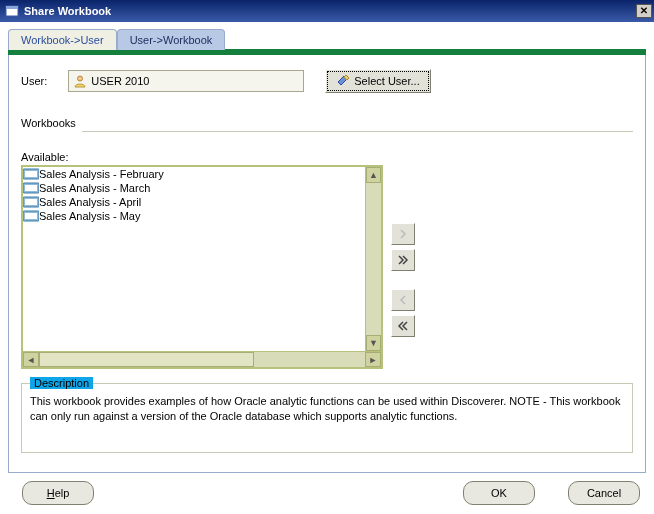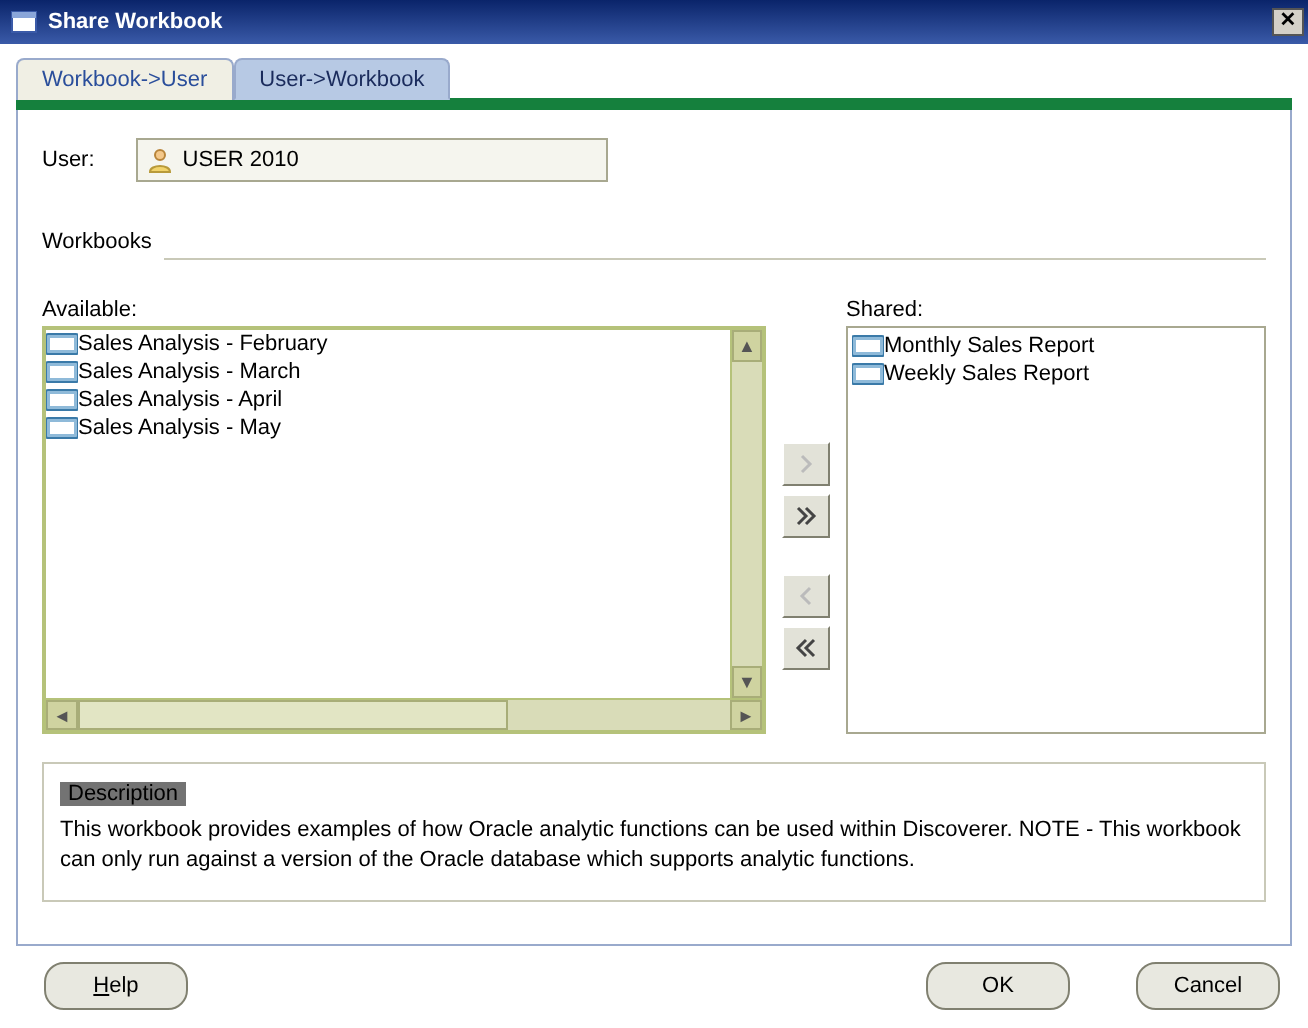--- a/index.html
+++ b/index.html
@@ -208,25 +208,24 @@
   .t-btn.disabled { color: #aaa; }
   .desc-fieldset {
     margin-top: 14px;
     border: 1px solid #c9c9b8;
     padding: 6px 8px 8px 8px;
     height: 70px;
   }
   .desc-fieldset .legend {
     position: relative;
     top: -13px;
-    background: #737373;
+    background: #0ea5e9;
     display: inline-block;
     padding: 0 4px;
     color: #000;
-    margin-top: 16px;
   }
   .desc-text {
     color: #000;
     margin-top: -8px;
     line-height: 1.35;
   }
   .footer {
     display: flex;
     align-items: center;
     padding: 0 14px 4px 14px;
@@ -270,20 +269,27 @@
 <div class="content-wrap">
 
   <div class="user-row">
     <span class="user-label">User:</span>
     <div class="user-field">
       <svg width="14" height="14" viewBox="0 0 14 14">
         <circle cx="7" cy="4.5" r="2.5" fill="#f4c88a" stroke="#b8853a"></circle>
         <path d="M2 13 C2 9 12 9 12 13 Z" fill="#f1d36b" stroke="#b89a3a"></path>
       </svg>
       <span>USER 2010</span>
+    </div>
+    <div class="select-user-btn">
+      <svg width="14" height="14" viewBox="0 0 14 14">
+        <polygon points="2,8 8,2 11,5 5,11" fill="#6b8fd8" stroke="#2a4e9b"></polygon>
+        <polygon points="10,1 13,4 11,6 8,3" fill="#e2d06a" stroke="#a89030"></polygon>
+      </svg>
+      <span>Select User...</span>
     </div>
   </div>
 
   <div class="wb-section-title">
     <span class="section-label">Workbooks</span>
     <span class="hr"></span>
   </div>
 
   <div class="lists-row">
 
@@ -350,39 +356,20 @@
             <path d="M7 1 L3 5 L7 9" fill="none" stroke="#bbb" stroke-width="1.5"></path>
           </svg>
       </div>
       <div class="t-btn">
         <svg width="12" height="10" viewBox="0 0 12 10">
             <path d="M10 1 L6 5 L10 9 M6 1 L2 5 L6 9" fill="none" stroke="#444" stroke-width="1.5"></path>
           </svg>
       </div>
     </div>
 
-    <div class="list-col shared-col">
-      <div class="col-label">Shared:</div>
-      <div class="listbox" style="padding:2px;">
-        <div class="list-item">
-          <svg class="wb-icon" viewBox="0 0 16 12">
-              <rect x="0" y="1" width="16" height="10" rx="1" fill="#8fbad9" stroke="#3a7aa8"></rect>
-              <rect x="2" y="3" width="12" height="6" fill="#fff"></rect>
-            </svg>
-          <span>Monthly Sales Report</span>
-        </div>
-        <div class="list-item">
-          <svg class="wb-icon" viewBox="0 0 16 12">
-              <rect x="0" y="1" width="16" height="10" rx="1" fill="#8fbad9" stroke="#3a7aa8"></rect>
-              <rect x="2" y="3" width="12" height="6" fill="#fff"></rect>
-            </svg>
-          <span>Weekly Sales Report</span>
-        </div>
-      </div>
-    </div>
 
   </div>
 
   <div class="desc-fieldset">
     <span class="legend">Description</span>
     <div class="desc-text">This workbook provides examples of how Oracle analytic functions can be used within Discoverer. NOTE - This workbook can only run against a version of the Oracle database which supports analytic functions.</div>
   </div>
 
 </div>
 

